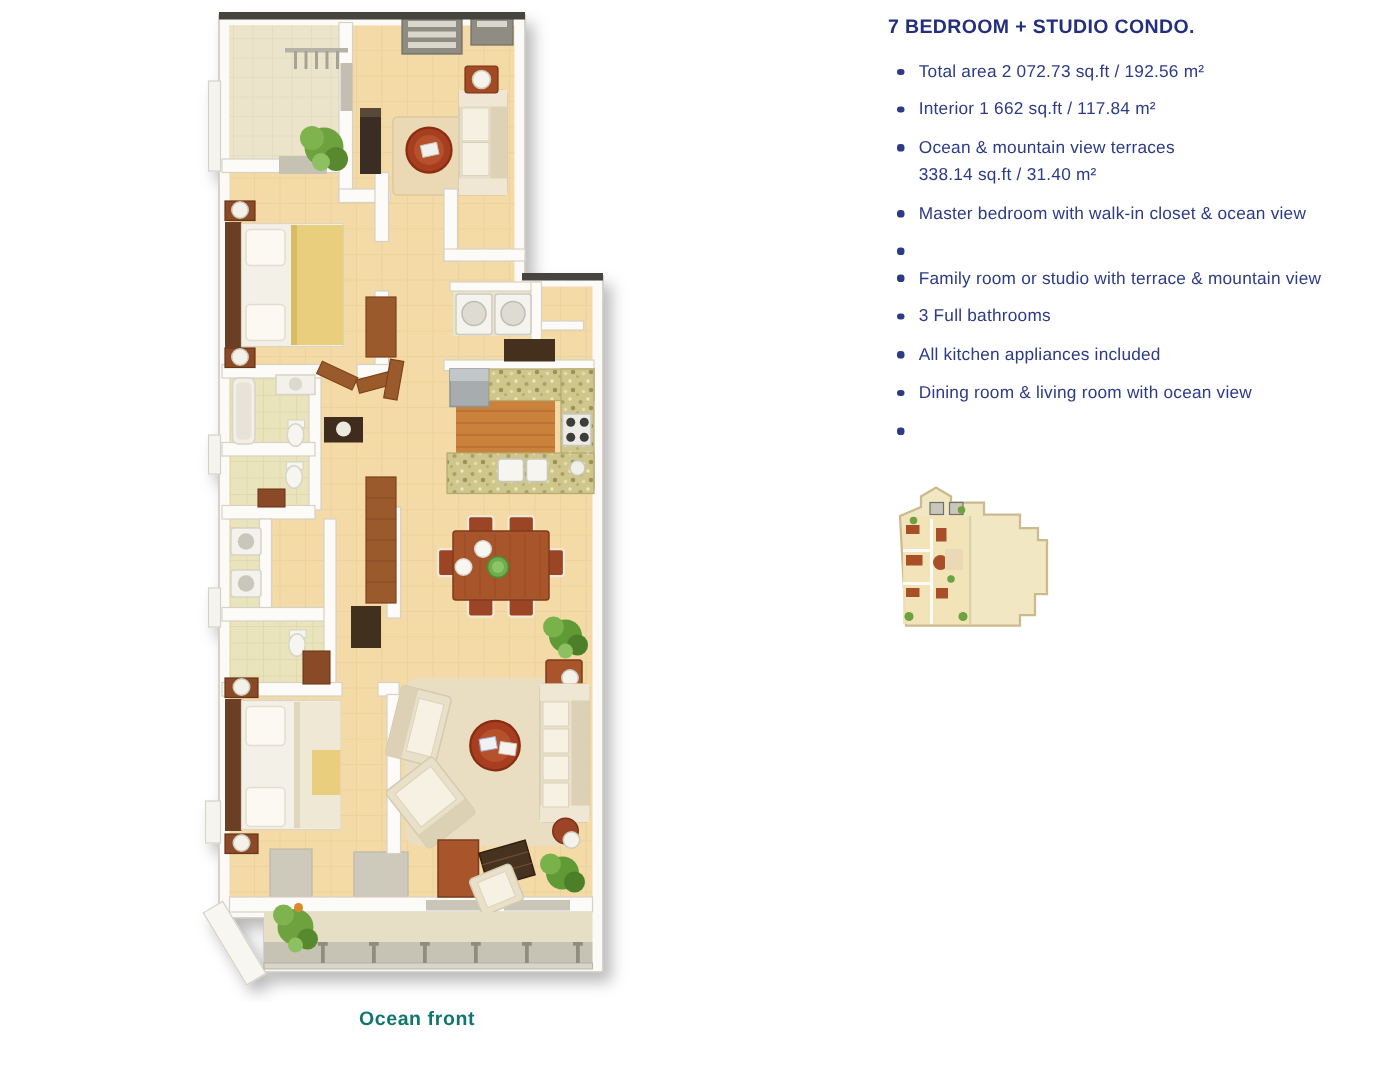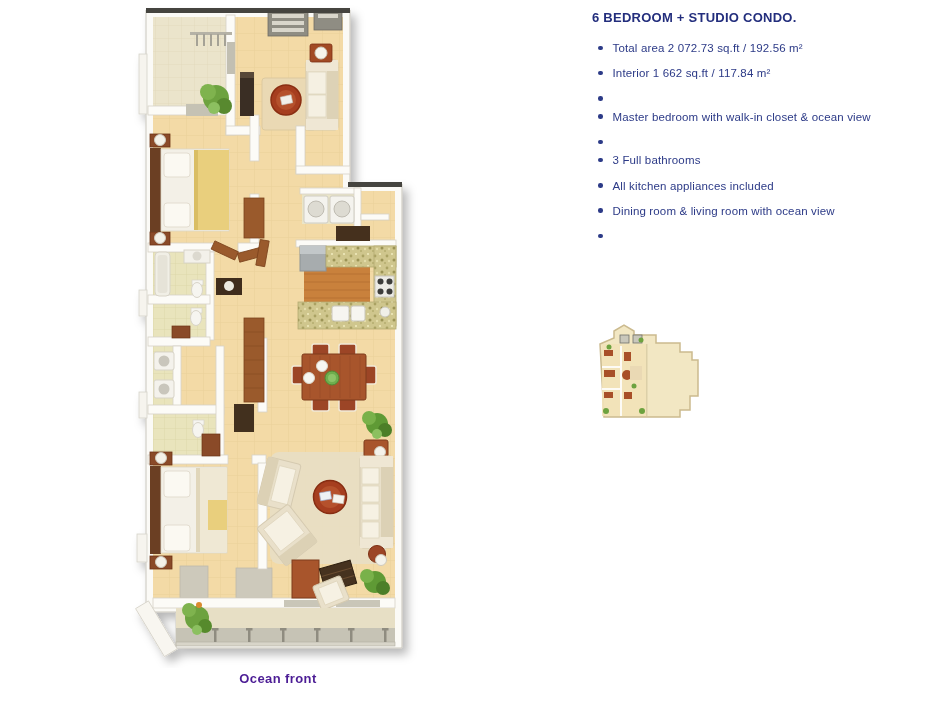--- a/index.html
+++ b/index.html
@@ -1,20 +1,20 @@
 <!DOCTYPE html>
 <html><head>
 <meta charset="utf-8">
 <style>
   html,body{margin:0;padding:0;background:#ffffff;}
   body{width:927px;height:710px;overflow:hidden;font-family:"Liberation Sans",sans-serif;}
   .stage{position:relative;width:927px;height:710px;background:#ffffff;}
   .plan-svg{position:absolute;left:0;top:0;}
   .plan-caption{position:absolute;left:194px;top:671px;width:168px;text-align:center;
-    font-size:13px;font-weight:bold;letter-spacing:.4px;color:#4c1d95;}
+    font-size:13px;font-weight:bold;letter-spacing:.4px;color:#0f766e;}
   .details{position:absolute;left:592px;top:10px;width:330px;color:#2c3a87;}
   .details h1{margin:0 0 14px 0;font-size:13px;font-weight:bold;letter-spacing:.25px;color:#232e7d;}
   .feature-list{list-style:none;margin:0;padding:0;}
   .feature-item{display:flex;align-items:flex-start;gap:10px;margin-bottom:7px;
     font-size:11.5px;line-height:1.6;letter-spacing:.15px;}
   .dot{flex:0 0 auto;width:4.5px;height:4.5px;border-radius:50%;background:#2c3a87;margin:6.5px 0 0 6px;}
   .feature-text{white-space:pre-line;}
   .thumb-svg{position:absolute;left:594px;top:322px;}
 </style>
 </head>
@@ -356,39 +356,45 @@
         <circle cx="205" cy="626" r="7" fill="#568a2c"></circle>
           <circle cx="197" cy="630" r="5" fill="#8cc060"></circle>
         <circle cx="199" cy="605" r="3" fill="#d98a2e"></circle>
       </g>
     </g>
   </svg>
 
   <div class="plan-caption">Ocean front</div>
 
   <section class="details">
-    <h1>6 BEDROOM + STUDIO CONDO.</h1>
+    <h1>7 BEDROOM + STUDIO CONDO.</h1>
     <ul class="feature-list">
       <li class="feature-item">
           <span class="dot"></span>
           <span class="feature-text">Total area 2 072.73 sq.ft / 192.56 m²</span>
         </li>
       <li class="feature-item">
           <span class="dot"></span>
           <span class="feature-text">Interior 1 662 sq.ft / 117.84 m²</span>
         </li>
       <li class="feature-item">
           <span class="dot"></span>
+          <span class="feature-text">Ocean &amp; mountain view terraces
+338.14 sq.ft / 31.40 m²</span>
         </li>
       <li class="feature-item">
           <span class="dot"></span>
           <span class="feature-text">Master bedroom with walk-in closet &amp; ocean view</span>
         </li>
       <li class="feature-item">
           <span class="dot"></span>
+        </li>
+      <li class="feature-item">
+          <span class="dot"></span>
+          <span class="feature-text">Family room or studio with terrace &amp; mountain view</span>
         </li>
       <li class="feature-item">
           <span class="dot"></span>
           <span class="feature-text">3 Full bathrooms</span>
         </li>
       <li class="feature-item">
           <span class="dot"></span>
           <span class="feature-text">All kitchen appliances included</span>
         </li>
       <li class="feature-item">

